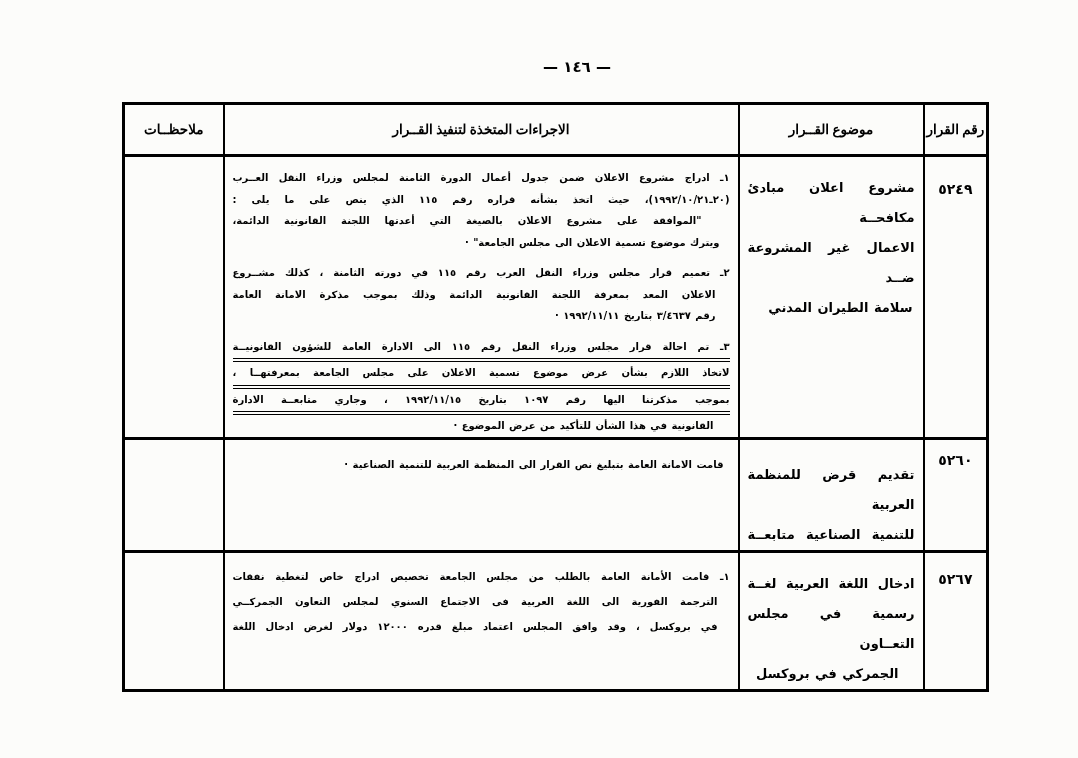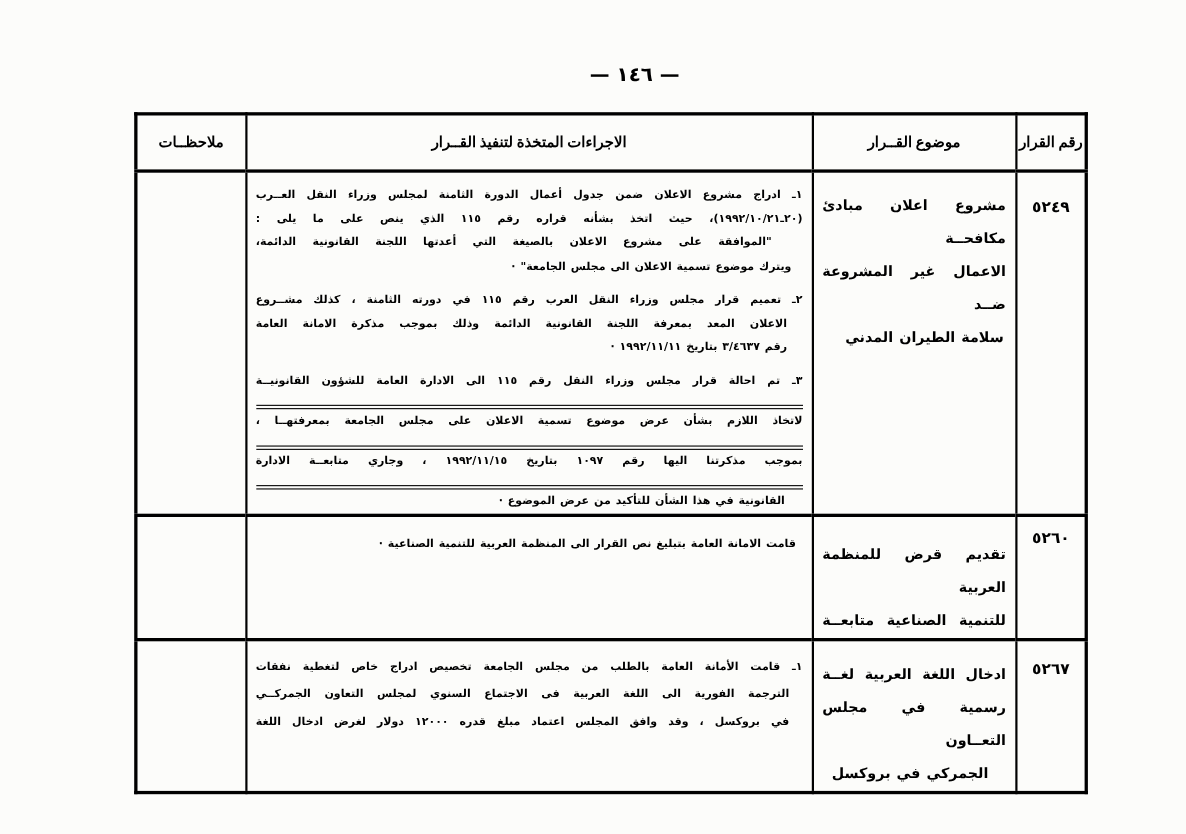--- a/index.html
+++ b/index.html
@@ -6,21 +6,21 @@
   body{
     width:1078px;height:758px;
     background:#fcfcfa;
     font-family:"DejaVu Sans",sans-serif;
     color:#000;
     overflow:hidden;
     position:relative;
   }
   .pagenum{
     position:absolute;top:58px;left:497px;width:160px;
-    text-align:center;font-size:18px;font-weight:bold;
+    text-align:center;font-size:15px;font-weight:bold;
     letter-spacing:1px;
   }
   table.doc{
     position:absolute;left:122px;top:102px;
     border-collapse:collapse;table-layout:fixed;
     direction:rtl;
     background:#fcfcfa;
   }
   table.doc,
   table.doc th,
@@ -41,21 +41,21 @@
   .acts{font-size:10px;font-weight:bold;padding:0 8px 0 8px;}
   .ln{
     display:block;text-align:right;direction:rtl;
     word-spacing:1px;
   }
   .subj .ln{line-height:30px;}
   .r0 .acts .ln{line-height:21.5px;}
   .r1 .acts .ln{line-height:24px;}
   .r2 .acts .ln{line-height:25px;}
   .j{text-align:justify;text-align-last:justify;}
-  .u{border-bottom:4px double #000;padding-bottom:11px;}
+  .u{border-bottom:4px double #000;padding-bottom:1px;}
   .para{margin:0;}
   .para + .para{margin-top:9px;}
   .pt-r0{padding-top:16px;}
   .pt-r1{padding-top:20px;}
   .pt-r2{padding-top:16px;}
   .apt-r0{padding-top:10px;}
   .apt-r1{padding-top:13px;}
   .apt-r2{padding-top:11px;}
 </style>
 </head>

